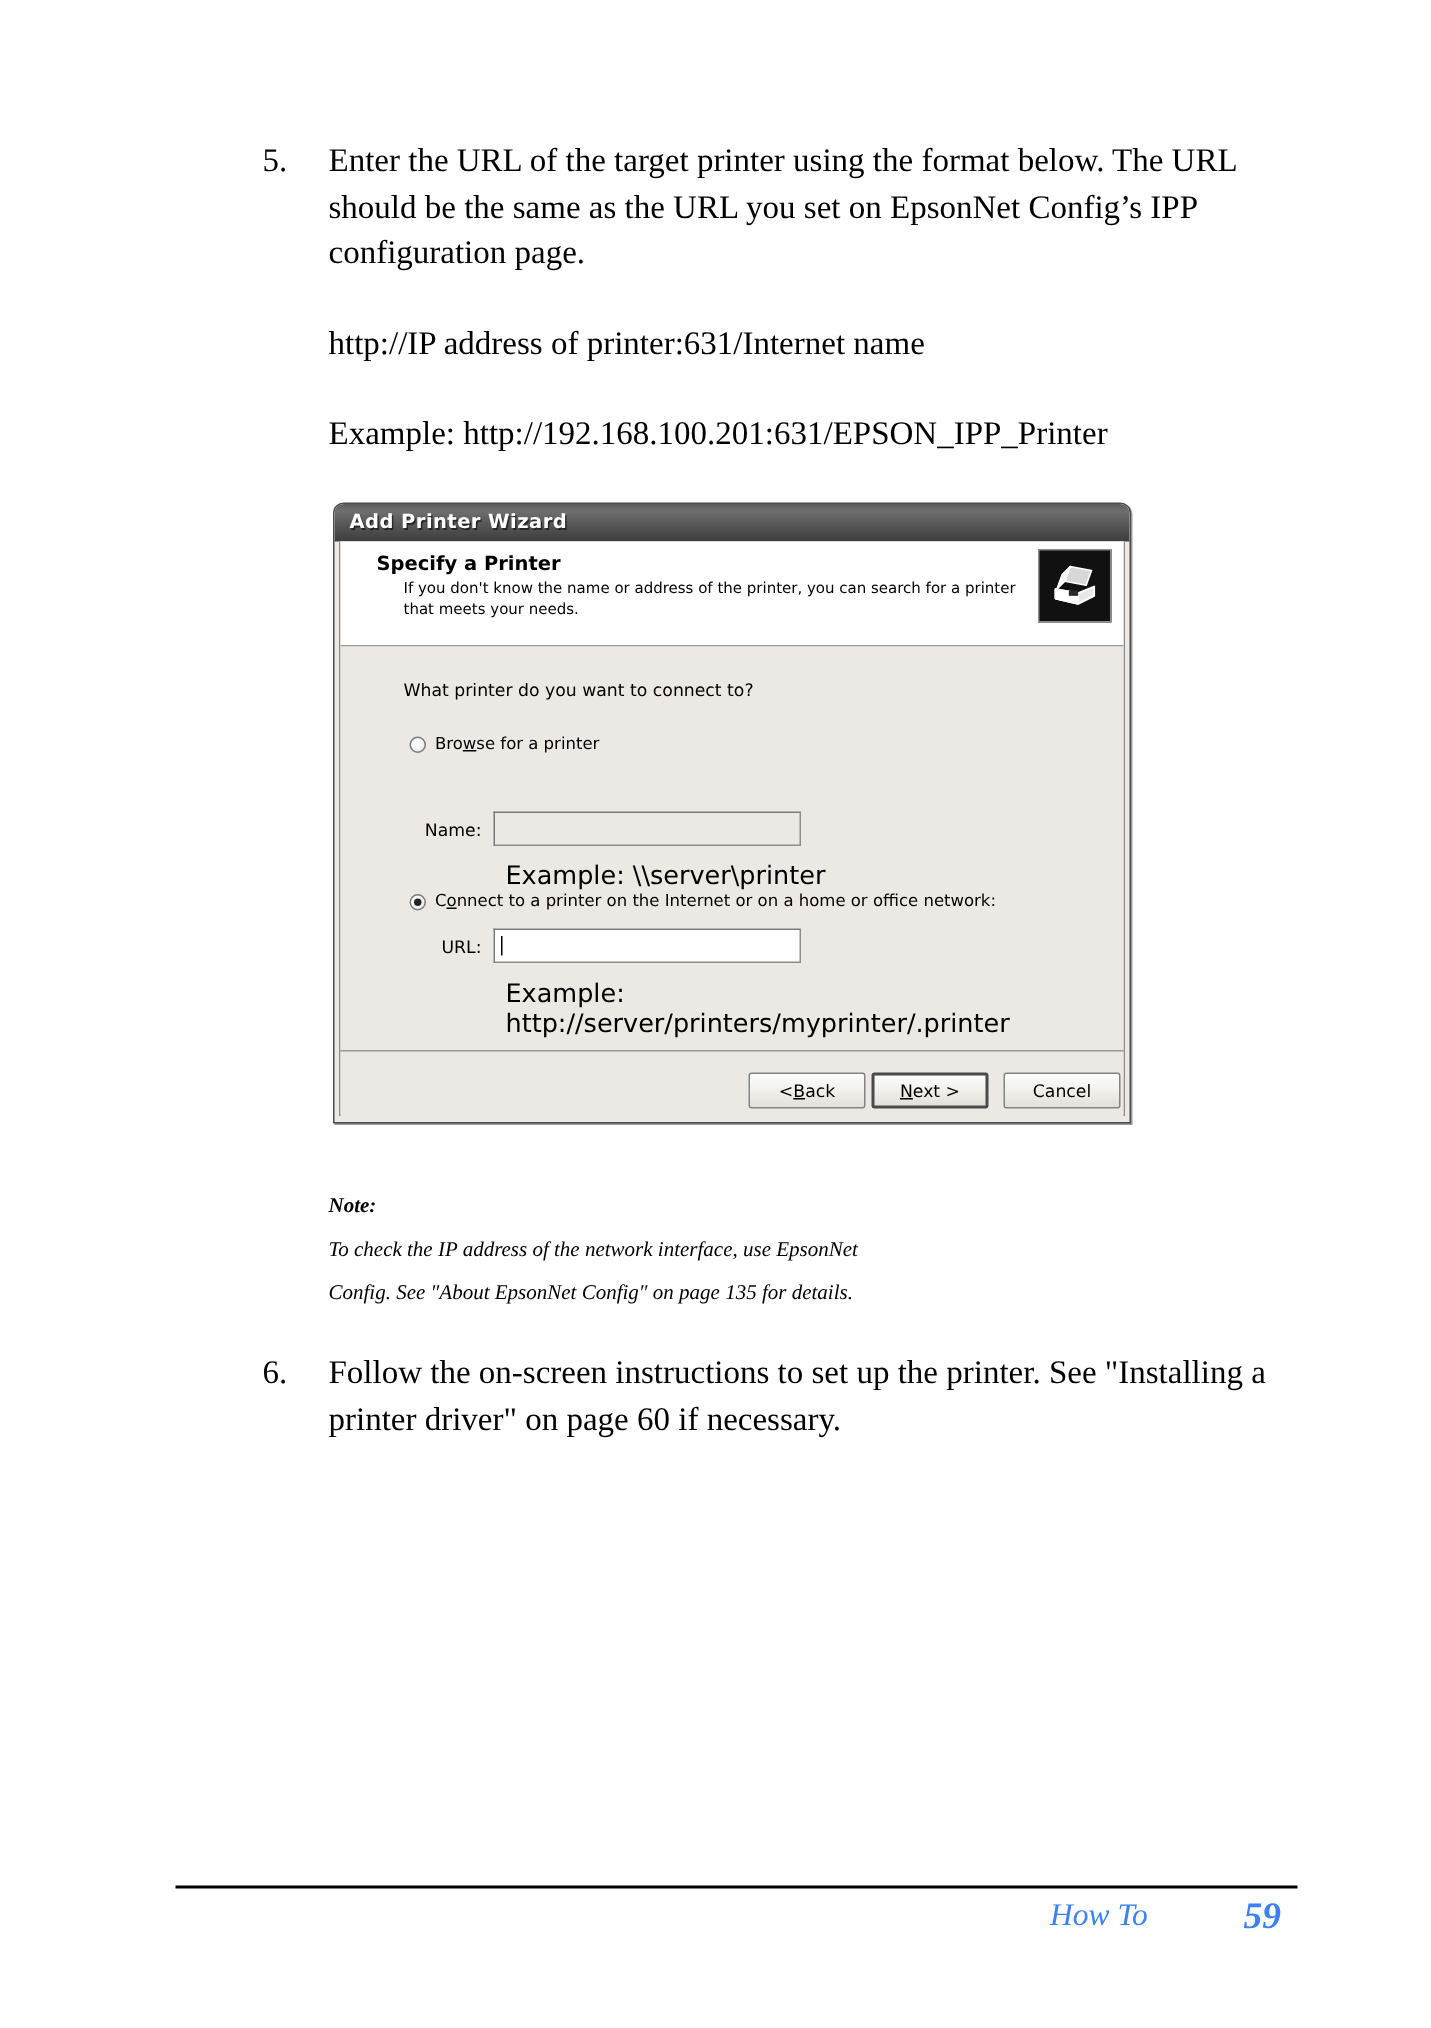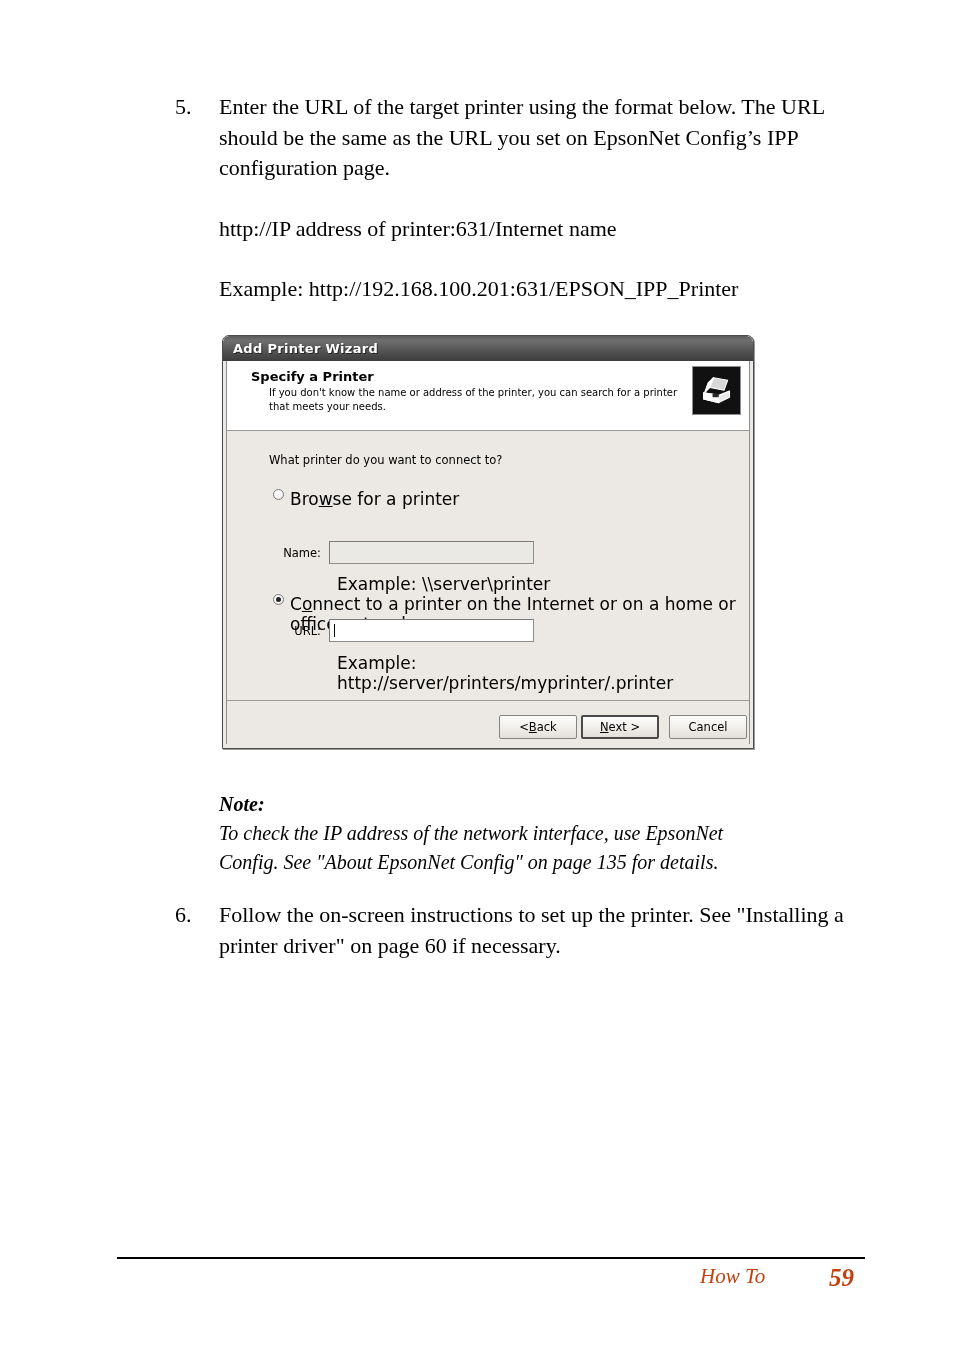--- a/index.html
+++ b/index.html
@@ -44,21 +44,21 @@
   .step-body p {
     margin: 0;
   }
   .para-gap {
     height: 30px;
   }
 
   
   .note {
     position: absolute;
-    font-size: 20px;
+    font-size: 14px;
     line-height: 29px;
     font-style: italic;
   }
   .note-title {
     font-weight: bold;
     font-style: italic;
   }
   .note p { margin: 0; }
 
   
@@ -68,21 +68,21 @@
     top: 1257px;
     width: 748px;
     height: 2px;
     background: #000000;
   }
   .footer-text {
     position: absolute;
     top: 1264px;
     font-style: italic;
     font-size: 21px;
-    color: #c2410c;
+    color: #3b82f6;
   }
   .footer-section {
     left: 700px;
   }
   .footer-page {
     left: 829px;
     font-style: italic;
     font-weight: bold;
     font-size: 25px;
   }
@@ -177,22 +177,22 @@
     position: absolute;
     left: 42px;
     top: 22px;
     font-size: 11.5px;
   }
 
   .radio-row {
     position: absolute;
     left: 46px;
     display: flex;
-    align-items: flex-start;
-    font-size: 17px;
+    align-items: flex-end;
+    font-size: 11px;
   }
   .radio {
     width: 11px;
     height: 11px;
     border-radius: 50%;
     border: 1px solid #7b7b7b;
     background: radial-gradient(circle at 40% 35%, #ffffff 0%, #f2f2f2 60%, #dcdcdc 100%);
     box-sizing: border-box;
     margin-right: 6px;
     flex: 0 0 11px;

